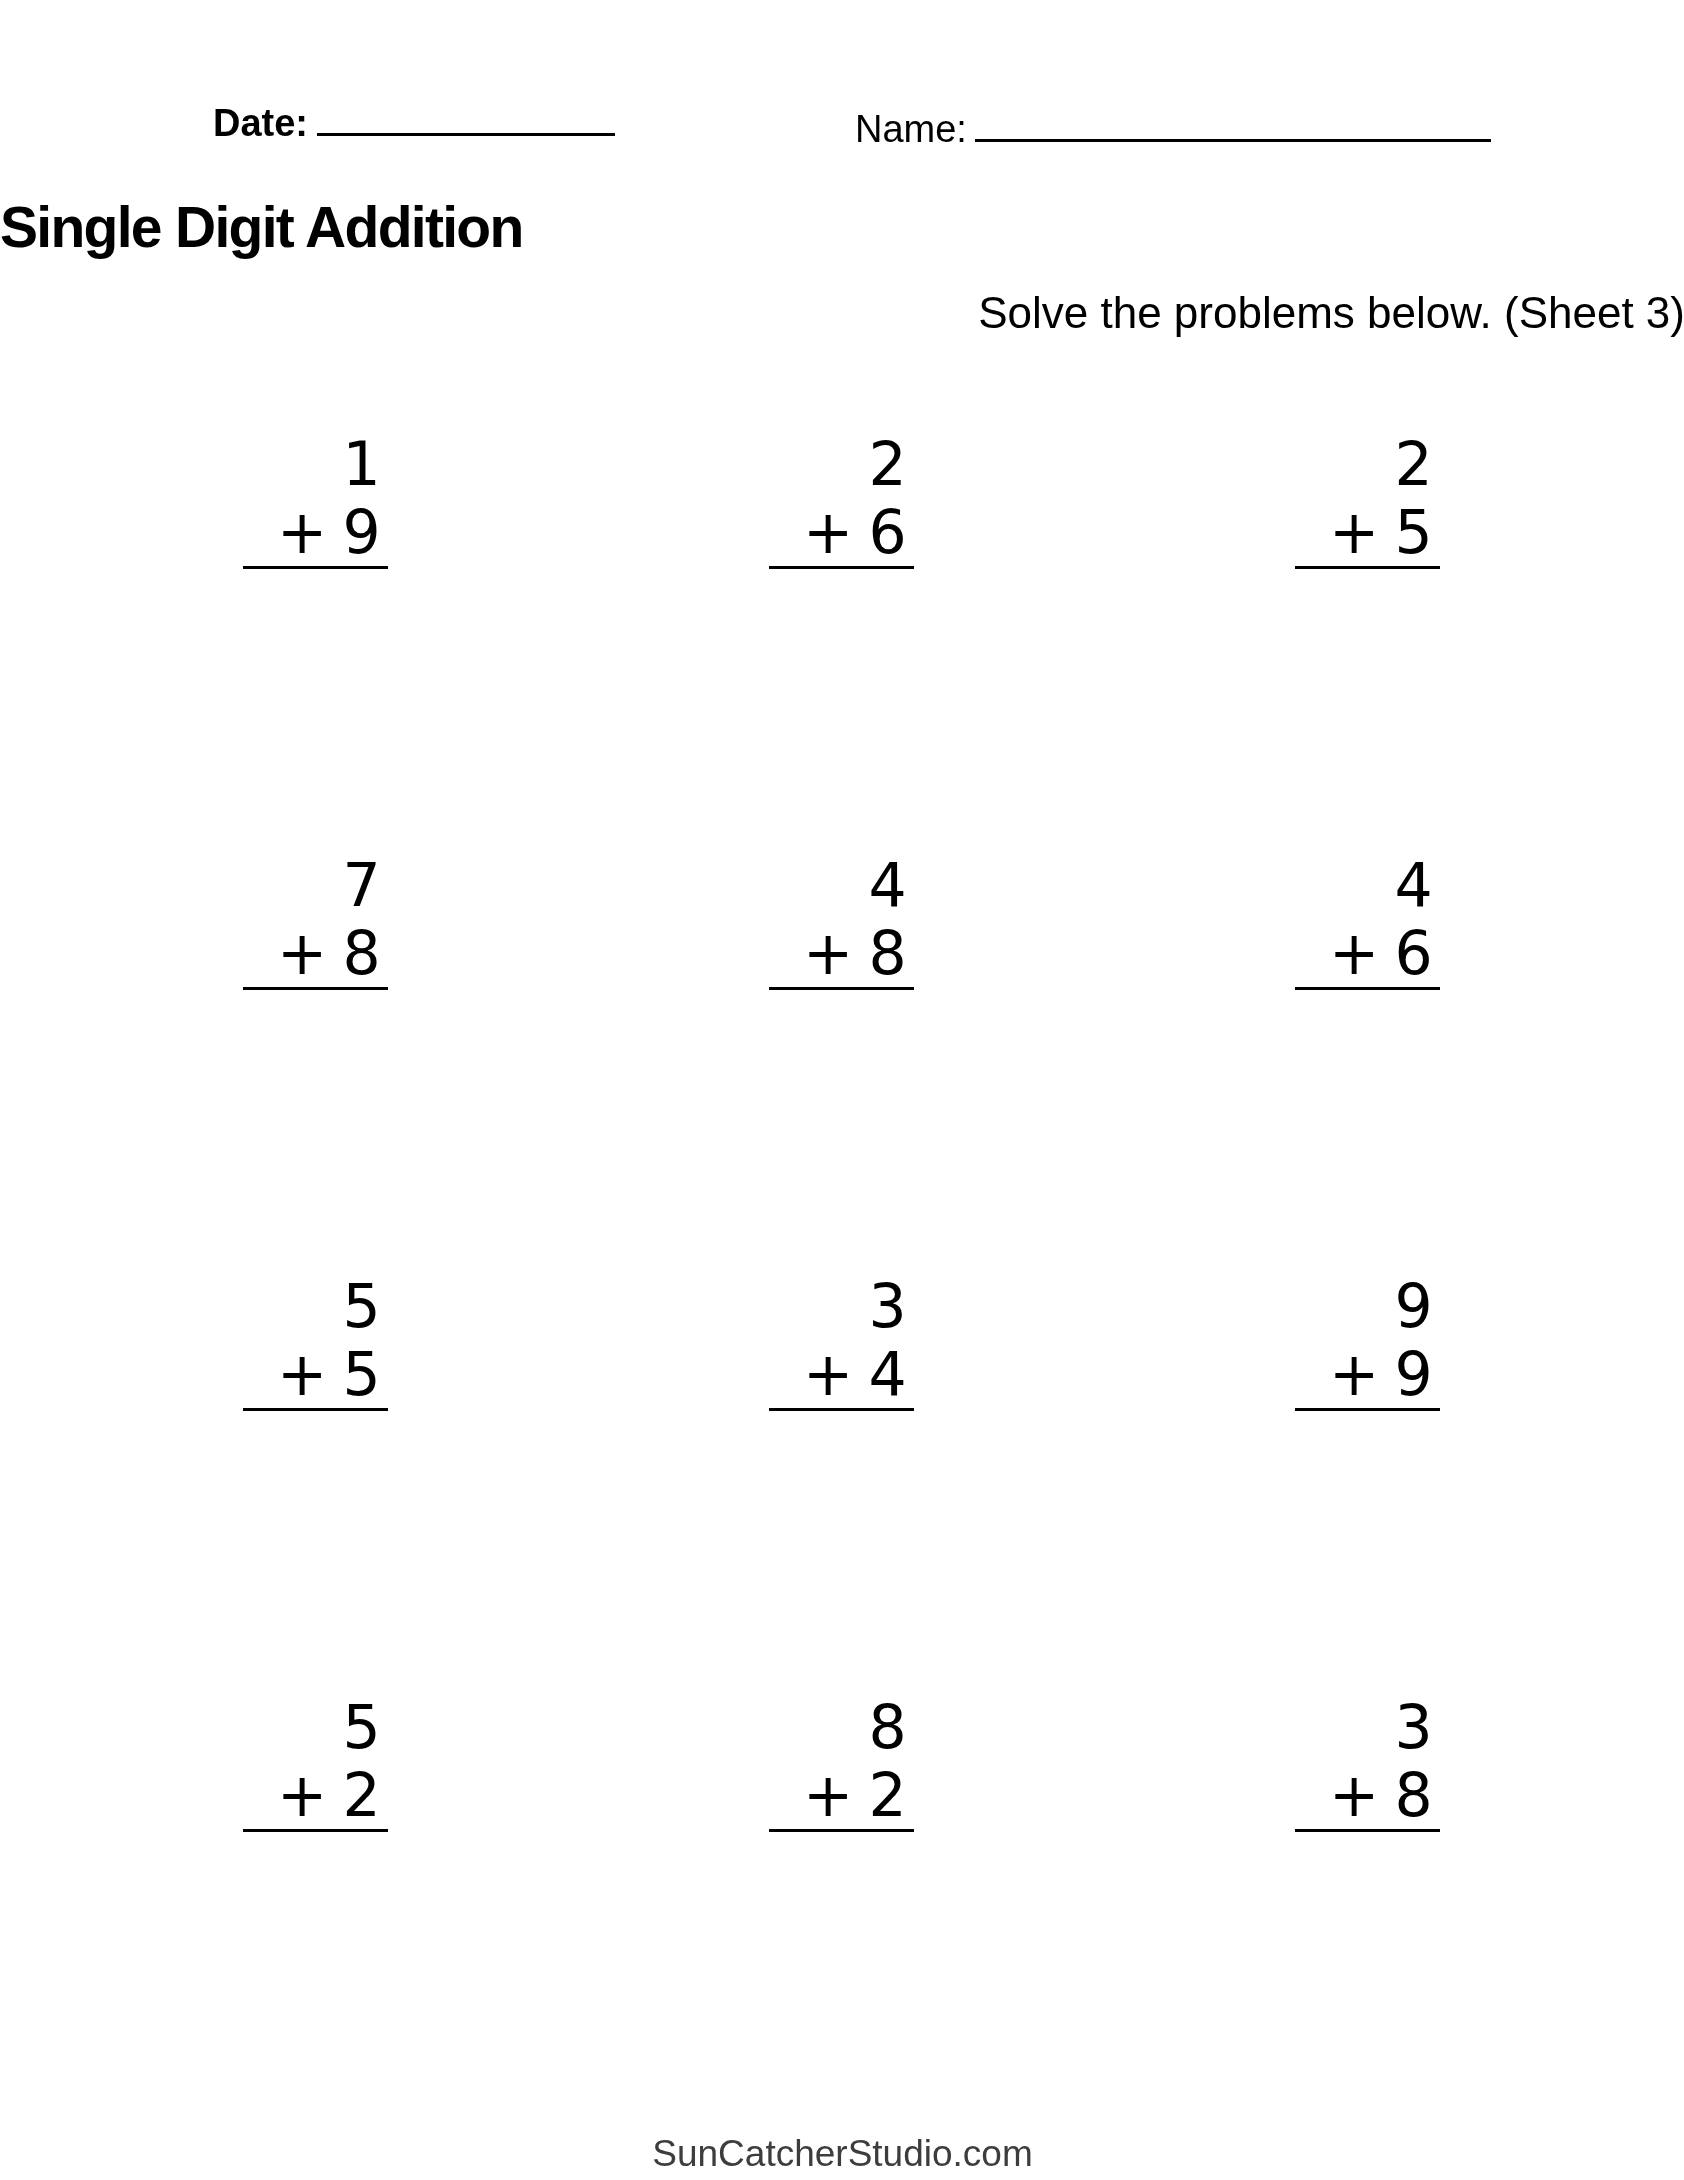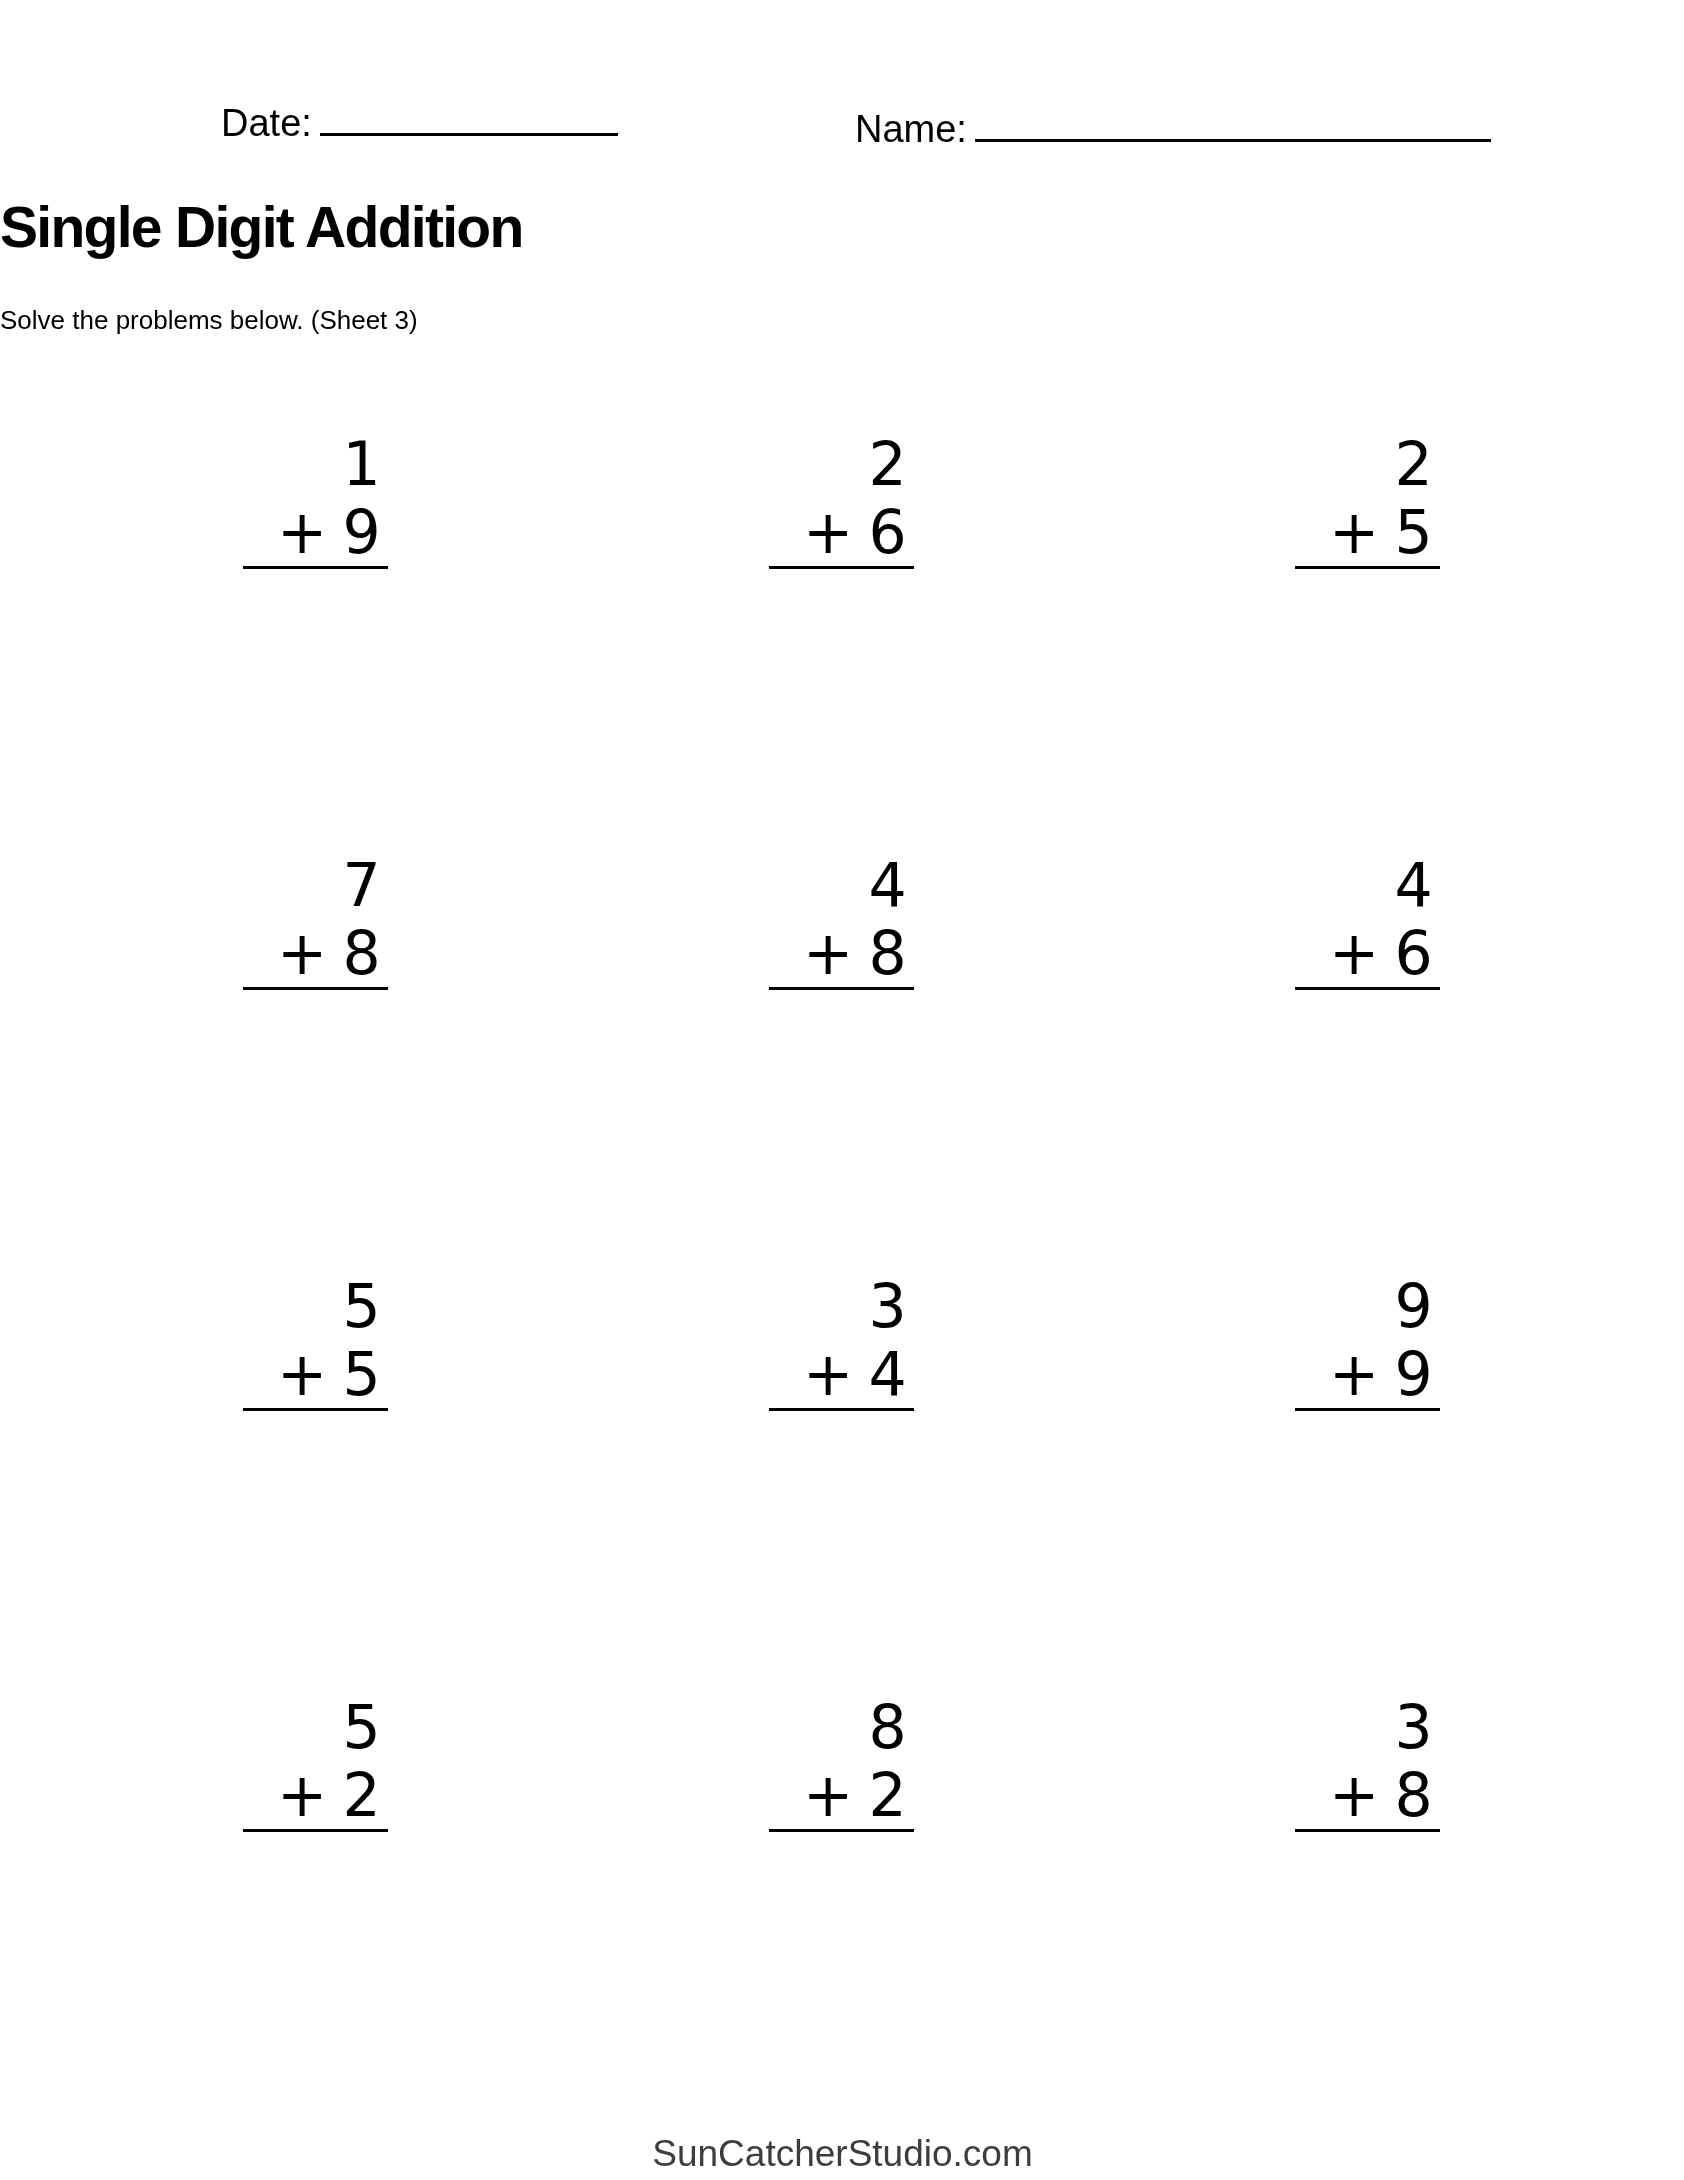--- a/index.html
+++ b/index.html
@@ -23,43 +23,43 @@
     font-size: 38px;
     line-height: 44px;
   }
   .field .label { display: inline; }
   .write-line {
     display: inline-block;
     height: 0;
     border-bottom: 3.4px solid #000;
     margin-left: 8.5px;
   }
-  #date-field { left: 221px; top: 101px; }
+  #date-field { left: 213px; top: 101px; font-weight: bold; }
   #date-field .write-line { width: 298px; }
   #name-field { left: 855px; top: 107px; }
   #name-field .write-line { width: 516px; }
 
   
   .title {
     position: absolute;
     top: 182px;
     left: 0;
     width: 100%;
     font-size: 57px;
     font-weight: 700;
     letter-spacing: -1.7px;
     line-height: 90px;
   }
   .subtitle {
     position: absolute;
-    top: 298px;
+    top: 290px;
     left: 0;
     width: 100%;
-    text-align: left;
-    font-size: 26px;
+    text-align: right;
+    font-size: 44px;
     line-height: 45px;
   }
 
   
   .grid {
     position: absolute;
     left: 52px;
     top: 430px;
     width: 1579px;
     display: grid;

